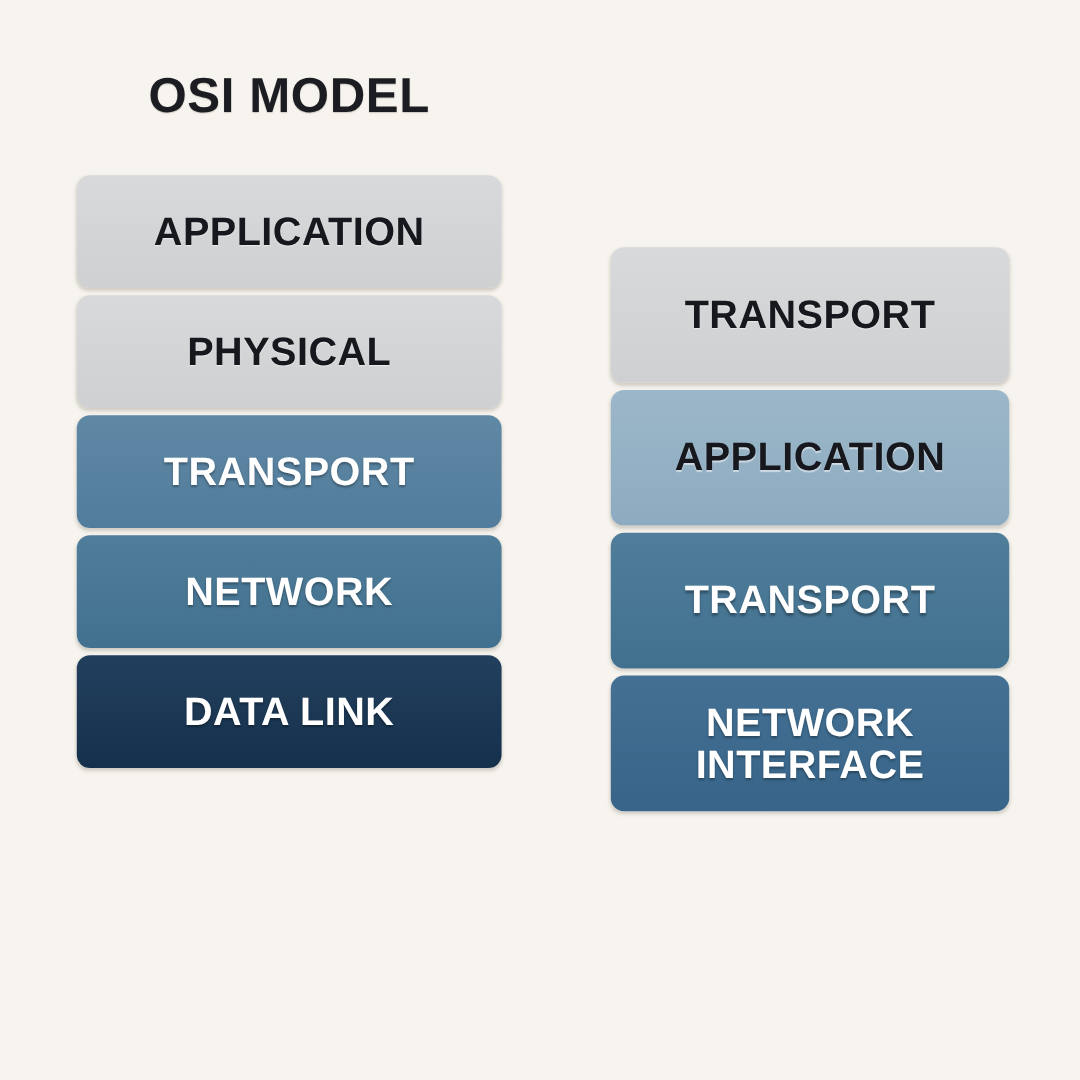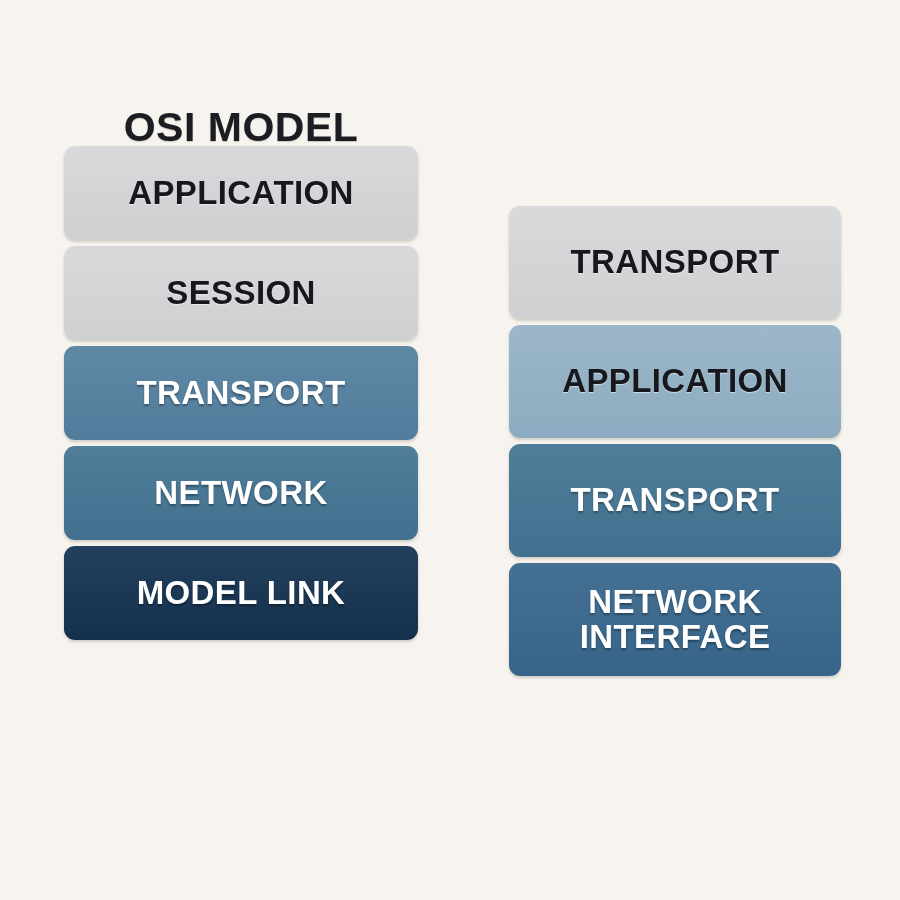--- a/index.html
+++ b/index.html
@@ -23,21 +23,20 @@
 
   
   .col-title {
     position: absolute;
     font-weight: bold;
     color: #1b1d22;
     letter-spacing: 0.5px;
     text-align: center;
     text-shadow: 0 1px 1px rgba(170,165,155,0.55);
     white-space: nowrap;
-    margin-top: 48px;
   }
   #osi-title {
     left: 64px;
     width: 354px;
     top: 56px;
     font-size: 41px;
   }
   #tcp-title {
     left: 509px;
     width: 332px;
@@ -124,30 +123,30 @@
 
 <div id="diagram">
 
   <div class="col-title" id="osi-title">OSI MODEL</div>
 
   <div class="stack" id="osi-stack">
     <div class="layer on-light fill-gray">
       <span class="layer-label">APPLICATION</span>
     </div>
     <div class="layer on-light fill-gray">
-      <span class="layer-label">SESSION</span>
+      <span class="layer-label">PHYSICAL</span>
     </div>
     <div class="layer on-dark fill-blue10">
       <span class="layer-label">TRANSPORT</span>
     </div>
     <div class="layer on-dark fill-blue20">
       <span class="layer-label">NETWORK</span>
     </div>
     <div class="layer on-dark fill-navy">
-      <span class="layer-label">MODEL LINK</span>
+      <span class="layer-label">DATA LINK</span>
     </div>
   </div>
 
 
   <div class="stack" id="tcp-stack">
     <div class="layer on-light fill-gray">
       <span class="layer-label">TRANSPORT</span>
     </div>
     <div class="layer on-light fill-blue05">
       <span class="layer-label">APPLICATION</span>

